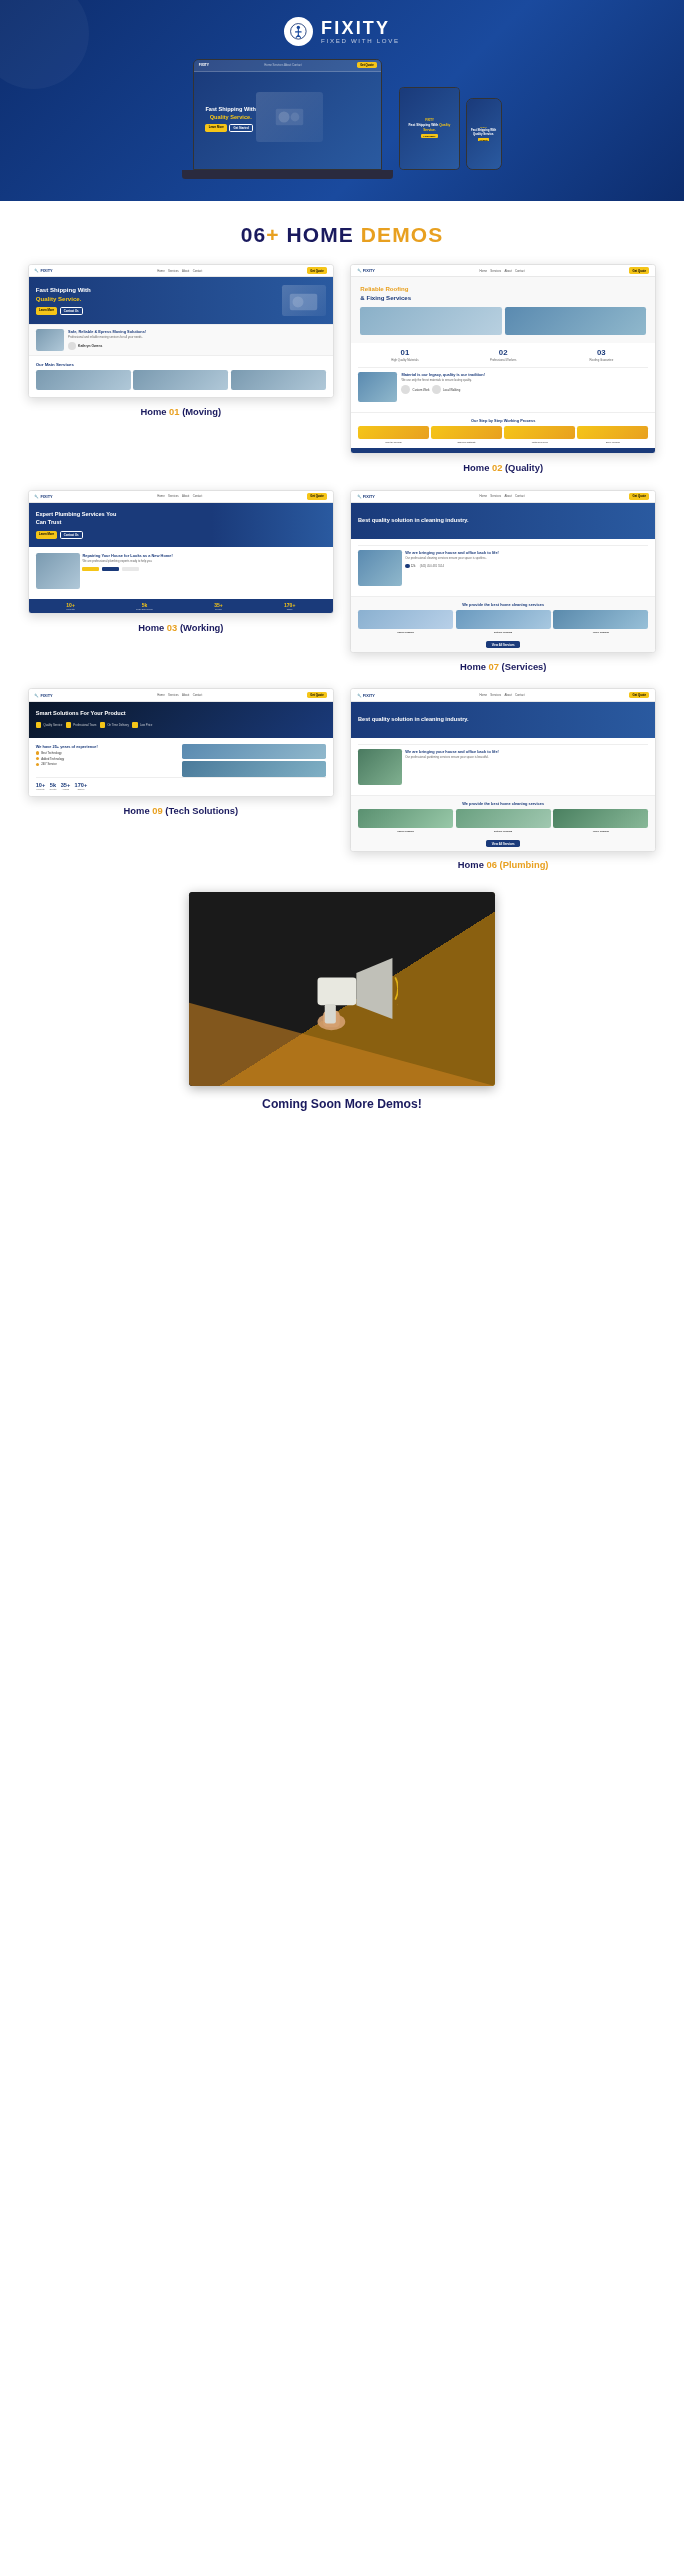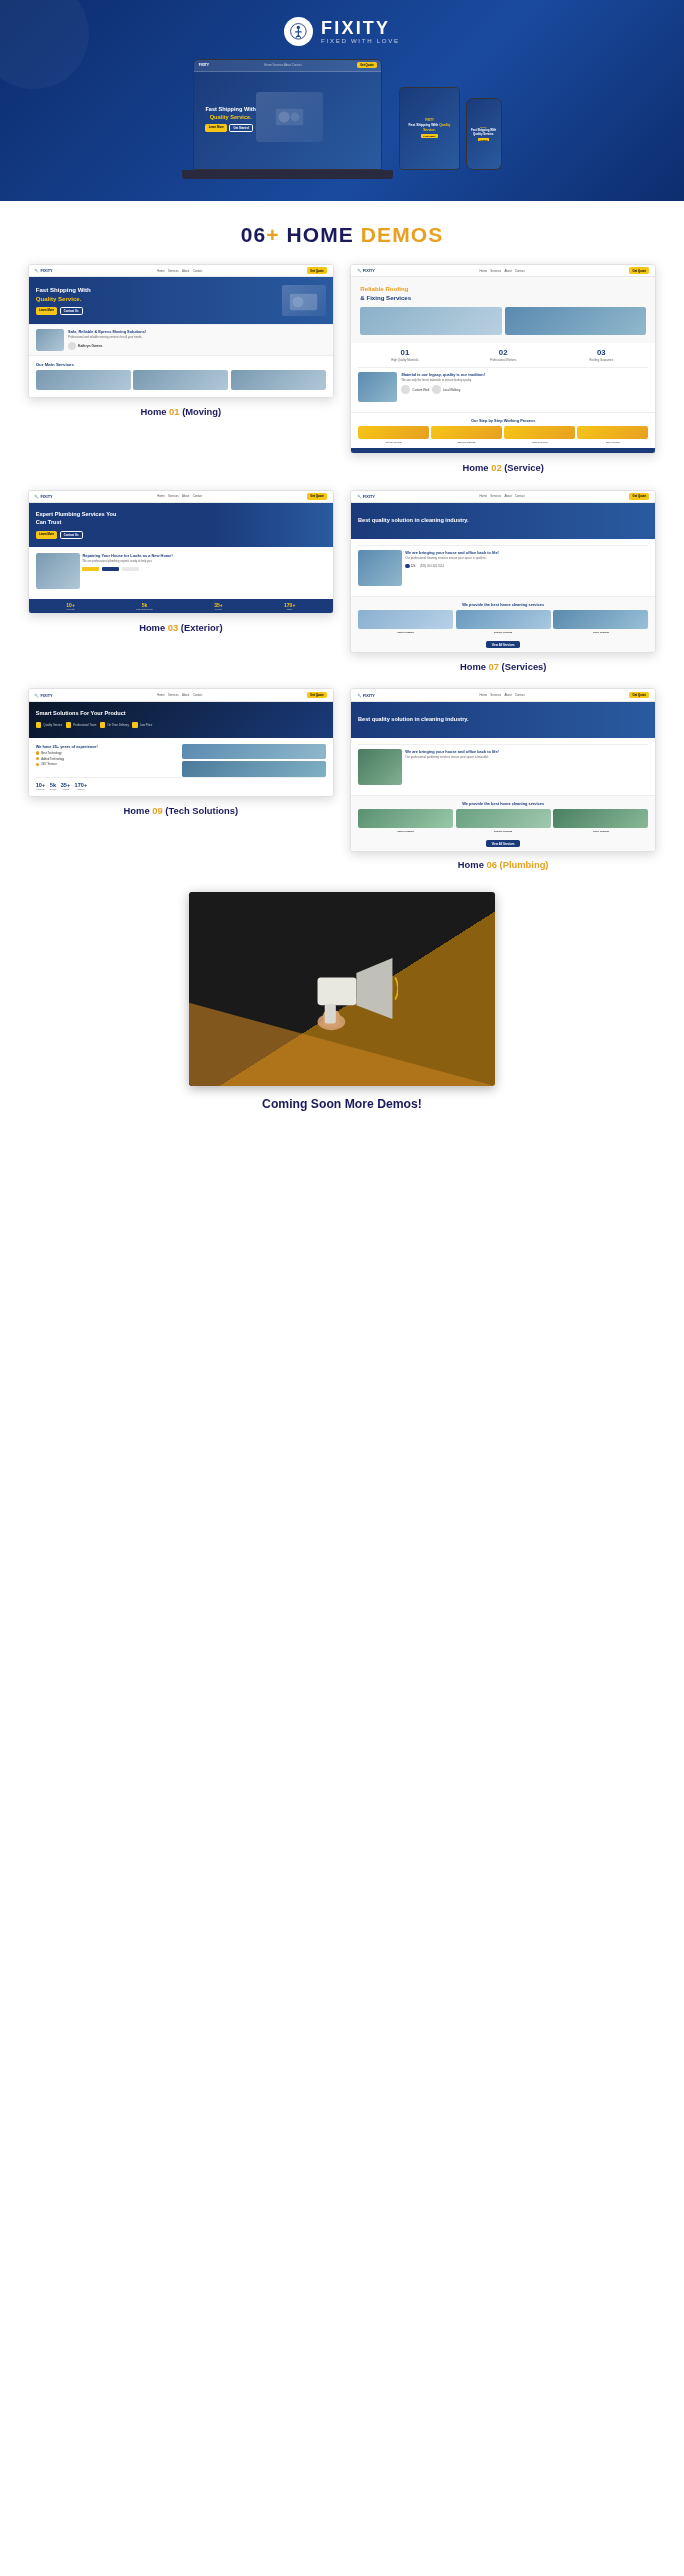--- a/index.html
+++ b/index.html
@@ -546,21 +546,21 @@
           </div>
           <div class="mini-step">
             <div class="mini-step-icon"></div>
             <div class="mini-step-label">Enjoy Roofing</div>
           </div>
         </div>
       </div>
       <div style="background:#1a3a7a;height:5.6px;"></div>
     </div>
     <div class="demo-label">
-      Home <span class="num">02</span> <span>(Service)</span>
+      Home <span class="num">02</span> <span>(Quality)</span>
     </div>
   </div>
 
   <div class="demo-card">
     <div class="demo-preview">
       <div class="mini-nav">
         <span class="mini-nav-logo">🔧 FIXITY</span>
         <div class="mini-nav-links">
           <span>Home</span>
             <span>Services</span>
@@ -603,21 +603,21 @@
           <div class="mini-stat-num">35+</div>
           <div class="mini-stat-label">People</div>
         </div>
         <div class="mini-stat">
           <div class="mini-stat-num">170+</div>
           <div class="mini-stat-label">Office</div>
         </div>
       </div>
     </div>
     <div class="demo-label">
-      Home <span class="num">03</span> <span>(Exterior)</span>
+      Home <span class="num">03</span> <span>(Working)</span>
     </div>
   </div>
 
   <div class="demo-card">
     <div class="demo-preview">
       <div class="mini-nav">
         <span class="mini-nav-logo">🔧 FIXITY</span>
         <div class="mini-nav-links">
           <span>Home</span>
             <span>Services</span>

